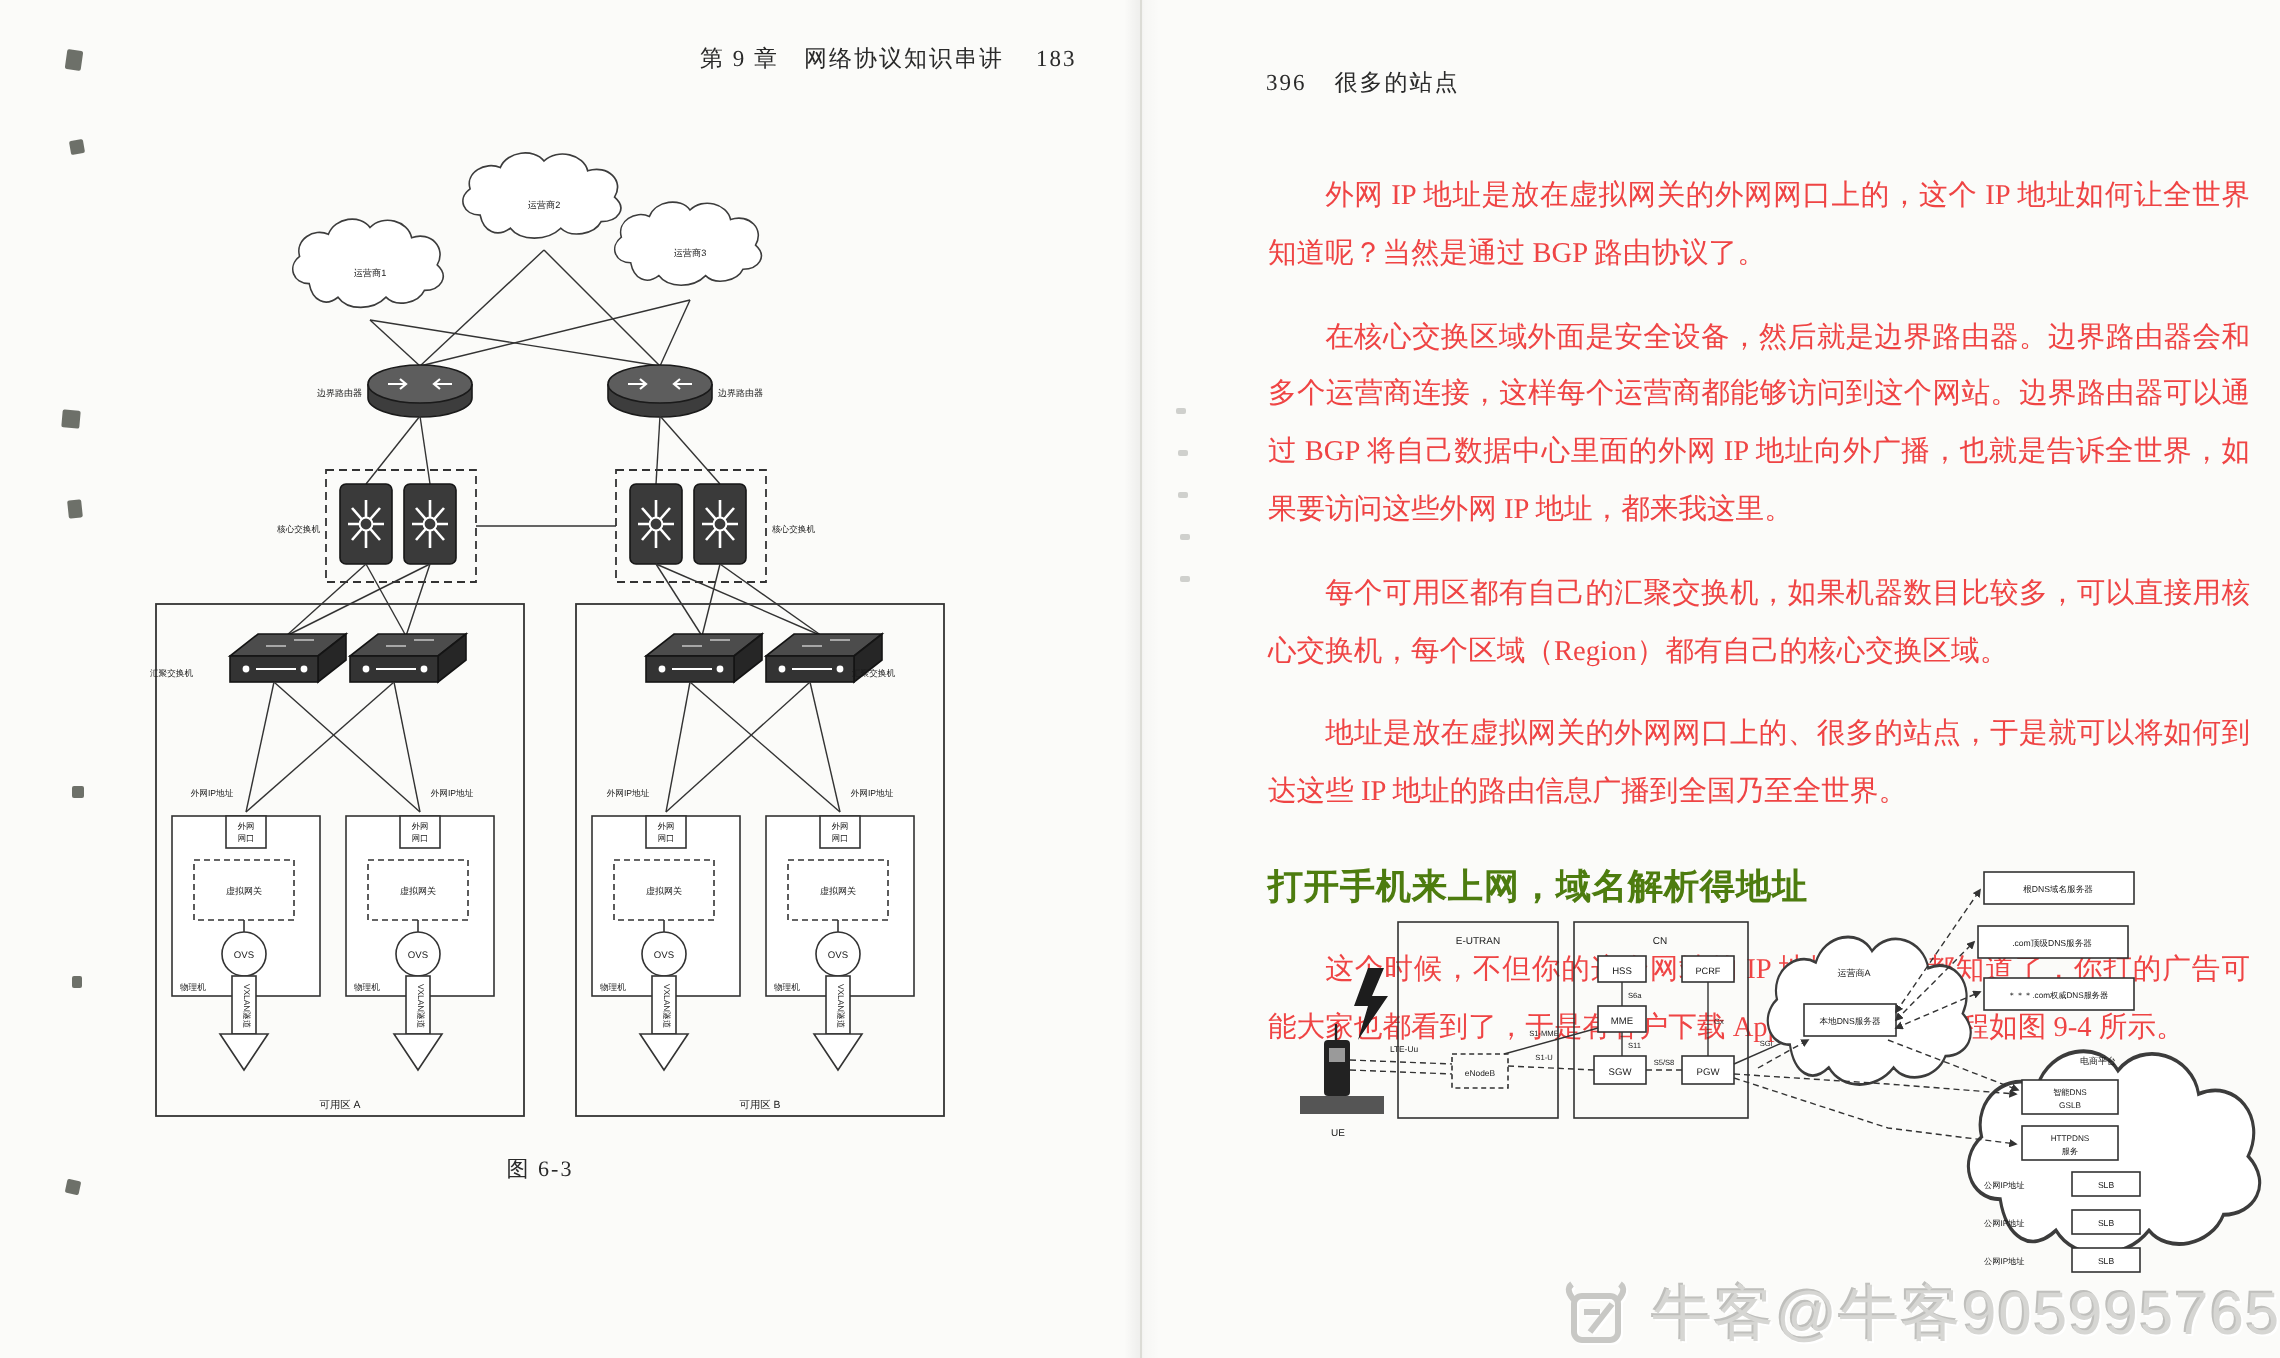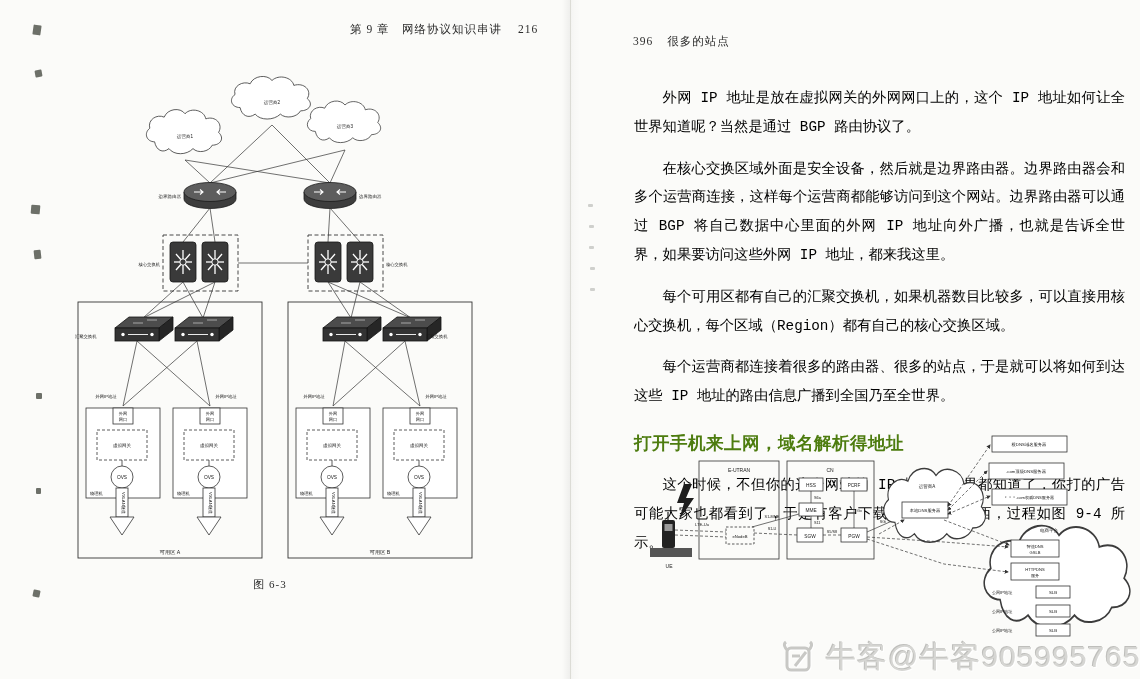--- a/index.html
+++ b/index.html
@@ -24,21 +24,21 @@
   .runhead .gap{display:inline-block;width:16px;}
   .caption{
     position:absolute;left:60px;top:577px;width:420px;text-align:center;
     font-size:11px;color:#2a2a2a;letter-spacing:1px;
   }
   .textcol{
     position:absolute;left:64px;top:72px;width:491px;
   }
   .textcol p{
     margin:0 0 13px 0;font-size:14.3px;line-height:28.8px;
-    text-align:justify;text-indent:2em;color:#000000;font-family:Liberation Mono, monospace;
+    text-align:justify;text-indent:2em;color:#ef4444;
   }
   .textcol h2{
     margin:20px 0 16px 0;font-size:17.5px;letter-spacing:.5px;
     font-family:"Liberation Sans", sans-serif;font-weight:bold;color:#4d7c0f;
   }
   svg{position:absolute;overflow:visible;}
   svg text{font-family:"Liberation Sans", sans-serif;fill:#1a1a1a;}
   .wm{
     position:absolute;left:780px;top:637px;display:flex;align-items:center;gap:8px;
     z-index:5;pointer-events:none;
@@ -53,21 +53,21 @@
   .mk-faint{position:absolute;background:#6a6e66;border-radius:1px;opacity:.3;}
 </style>
 </head>
 <body>
 
 <div class="page page-left">
 
   <div class="runhead" style="left:350px;top:22px;">
     <span>第 9 章　网络协议知识串讲</span>
     <span class="gap"></span>
-    <span>216</span>
+    <span>183</span>
   </div>
 
   <svg style="left:60px;top:65px;" width="420" height="530" viewBox="0 0 420 530">
     <defs>
       <path id="cloud" d="M-38,8 C-48,8 -52,-2 -44,-8 C-47,-18 -35,-25 -26,-21 C-22,-31 -6,-33 0,-25 C8,-33 24,-29 26,-19 C38,-23 48,-13 42,-3 C50,4 44,12 34,12 C30,20 16,22 10,16 C2,24 -14,24 -20,16 C-28,22 -36,18 -38,8 Z"></path>
       <g id="router-ic">
         <path d="M-26,-3 v7 a26,9.5 0 0 0 52,0 v-7" fill="#3d3d3d" stroke="#1a1a1a" stroke-width="0.8"></path>
         <ellipse cx="0" cy="-3" rx="26" ry="9.5" fill="#5d5d5d" stroke="#1a1a1a" stroke-width="0.8"></ellipse>
         <g stroke="#fff" stroke-width="1.1" fill="none">
           <path d="M-16,-3 h9 m-3,-2.5 l3,2.5 l-3,2.5"></path>
@@ -237,21 +237,21 @@
   <div class="runhead" style="left:63px;top:22px;">
     <span>396</span>
     <span class="gap" style="width:14px;"></span>
     <span>很多的站点</span>
   </div>
 
   <div class="textcol">
     <p>外网 IP 地址是放在虚拟网关的外网网口上的，这个 IP 地址如何让全世界知道呢？当然是通过 BGP 路由协议了。</p>
     <p>在核心交换区域外面是安全设备，然后就是边界路由器。边界路由器会和多个运营商连接，这样每个运营商都能够访问到这个网站。边界路由器可以通过 BGP 将自己数据中心里面的外网 IP 地址向外广播，也就是告诉全世界，如果要访问这些外网 IP 地址，都来我这里。</p>
     <p>每个可用区都有自己的汇聚交换机，如果机器数目比较多，可以直接用核心交换机，每个区域（Region）都有自己的核心交换区域。</p>
-    <p>每个运营商都连接着很多的路由器、很多的站点，于是就可以将如何到达这些 IP 地址的路由信息广播到全国乃至全世界。</p>
+    <p>地址是放在虚拟网关的外网网口上的、很多的站点，于是就可以将如何到达这些 IP 地址的路由信息广播到全国乃至全世界。</p>
     <h2>打开手机来上网，域名解析得地址</h2>
     <p>这个时候，不但你的这个网站的 IP 地址全世界都知道了，你打的广告可能大家也都看到了，于是有客户下载 App 来买东西，过程如图 9-4 所示。</p>
   </div>
 
   <svg style="left:74px;top:414px;" width="496" height="265" viewBox="0 0 496 265">
     <defs>
       <marker id="ah" viewBox="0 0 10 10" refX="8" refY="5" markerWidth="6" markerHeight="6" orient="auto-start-reverse">
         <path d="M0,0 L10,5 L0,10 z" fill="#333"></path>
       </marker>
       <path id="cloud2" d="M-38,8 C-48,8 -52,-2 -44,-8 C-47,-18 -35,-25 -26,-21 C-22,-31 -6,-33 0,-25 C8,-33 24,-29 26,-19 C38,-23 48,-13 42,-3 C50,4 44,12 34,12 C30,20 16,22 10,16 C2,24 -14,24 -20,16 C-28,22 -36,18 -38,8 Z"></path>

